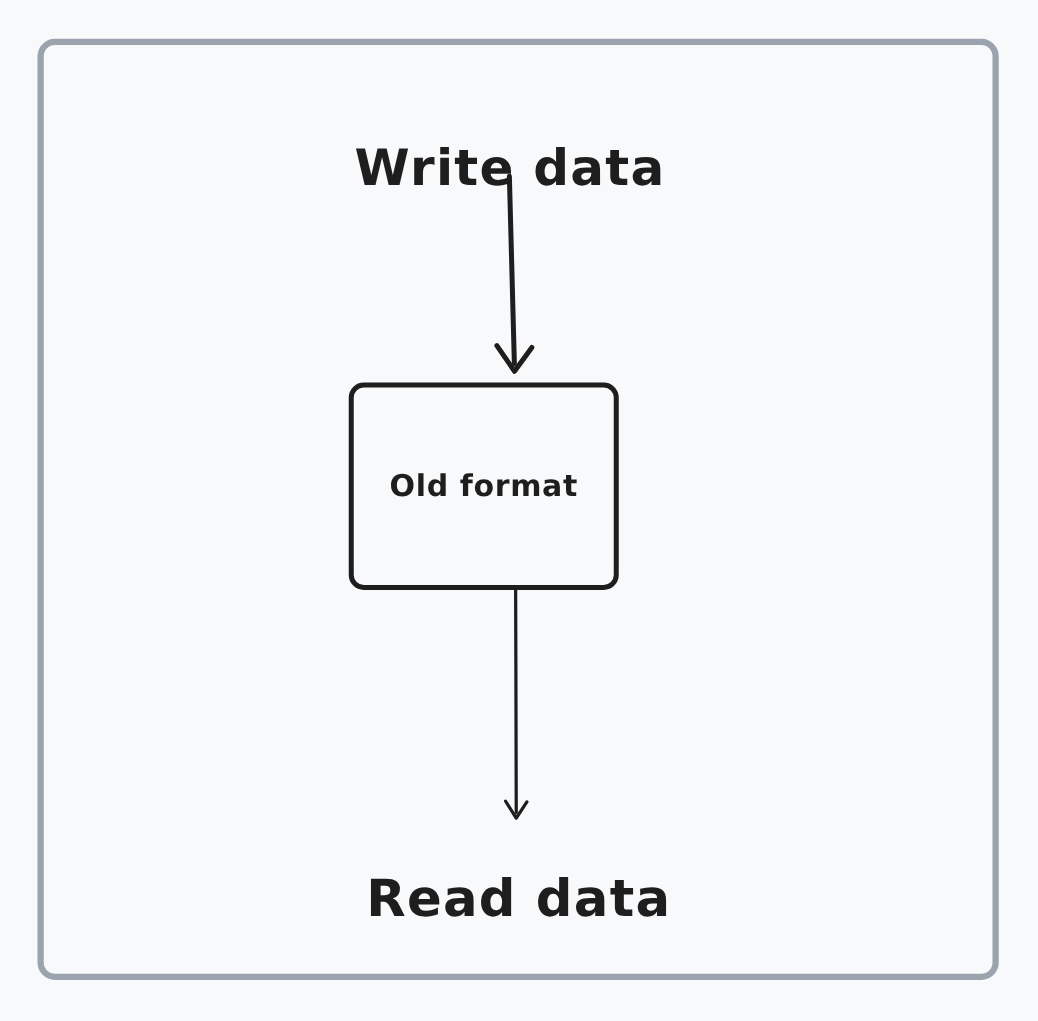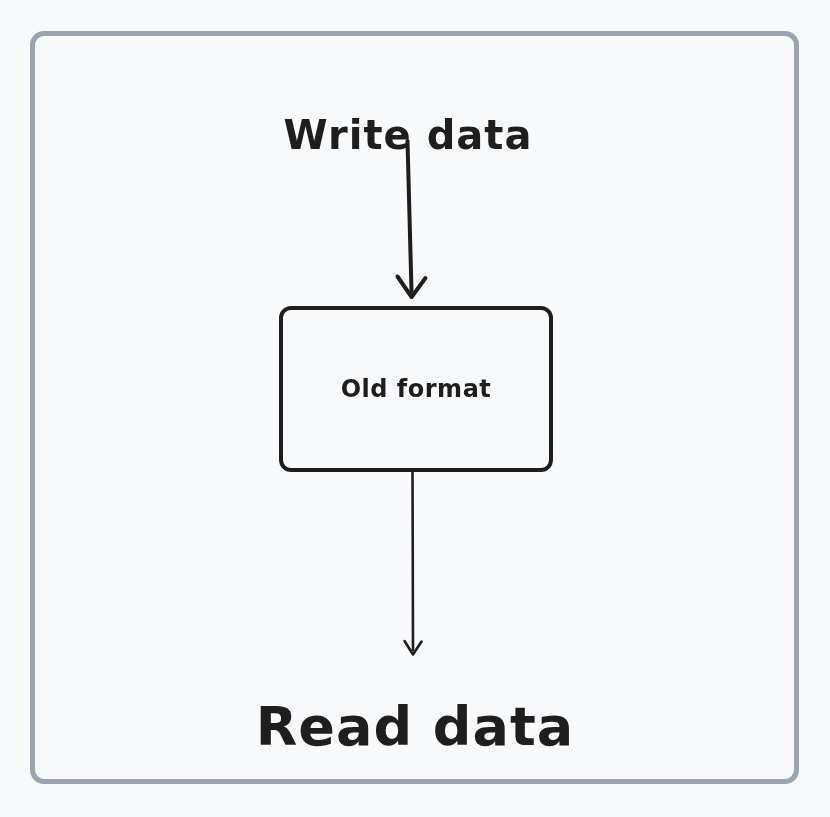--- a/index.html
+++ b/index.html
@@ -37,40 +37,40 @@
     user-select: none;
     margin-top: 24px;
   }
   .label-top {
     top: 88px;
     font-size: 40px;
     margin-left: -7px;
   }
   .label-bottom {
     top: 671px;
-    font-size: 54px;
+    font-size: 41px;
   }
   .arrows {
     position: absolute;
     left: 0; top: 0;
     width: 830px; height: 817px;
     pointer-events: none;
   }
   .arrows path {
     fill: none;
     stroke: var(--ink);
     stroke-linecap: round;
     stroke-linejoin: round;
   }
   .arrow-thick path { stroke-width: 4px; }
   .arrow-thin  path { stroke-width: 2.6px; }
   .node {
     position: absolute;
     left: 279px; top: 306px;
-    width: 274px; height: 166px;
+    width: 216px; height: 166px;
     border: 4px solid var(--ink);
     border-radius: 12px;
     background: transparent;
     display: flex;
     align-items: center;
     justify-content: center;
   }
   .node-label {
     color: var(--ink);
     font-size: 24px;

